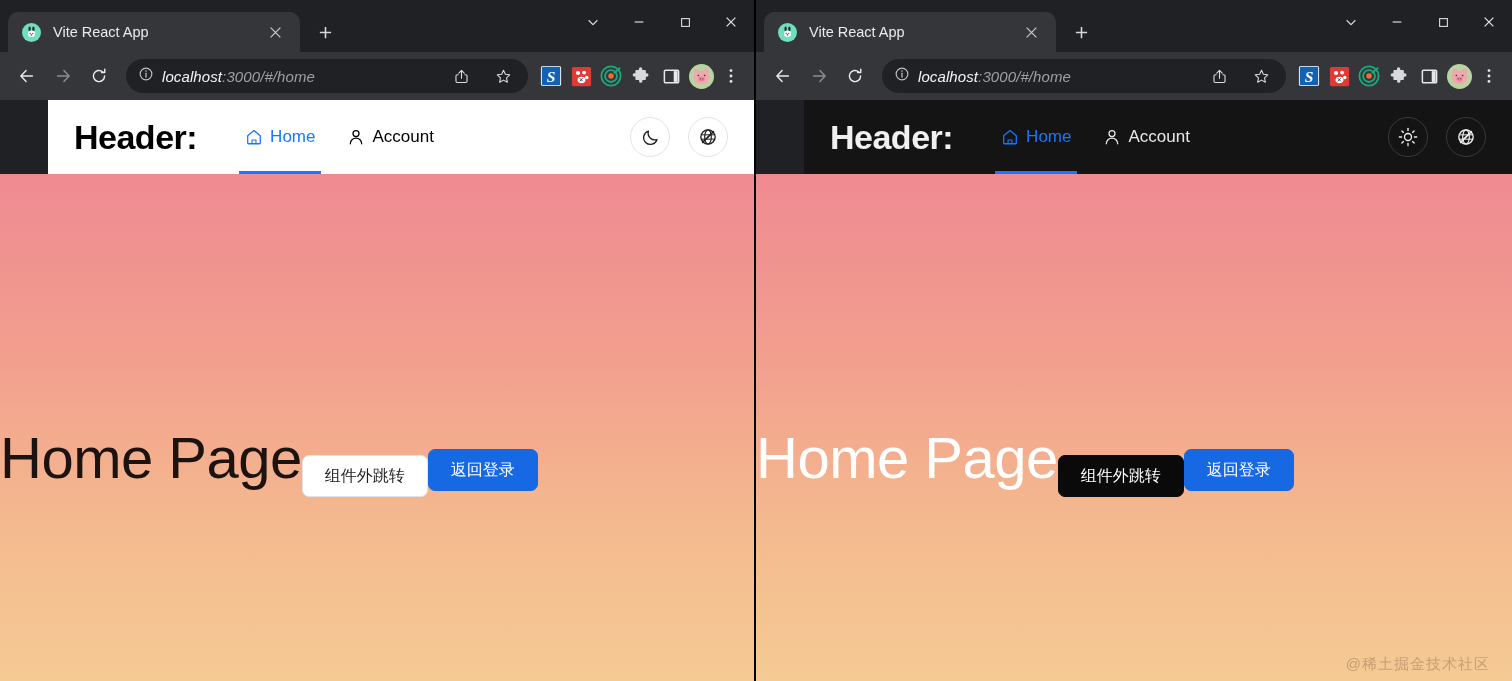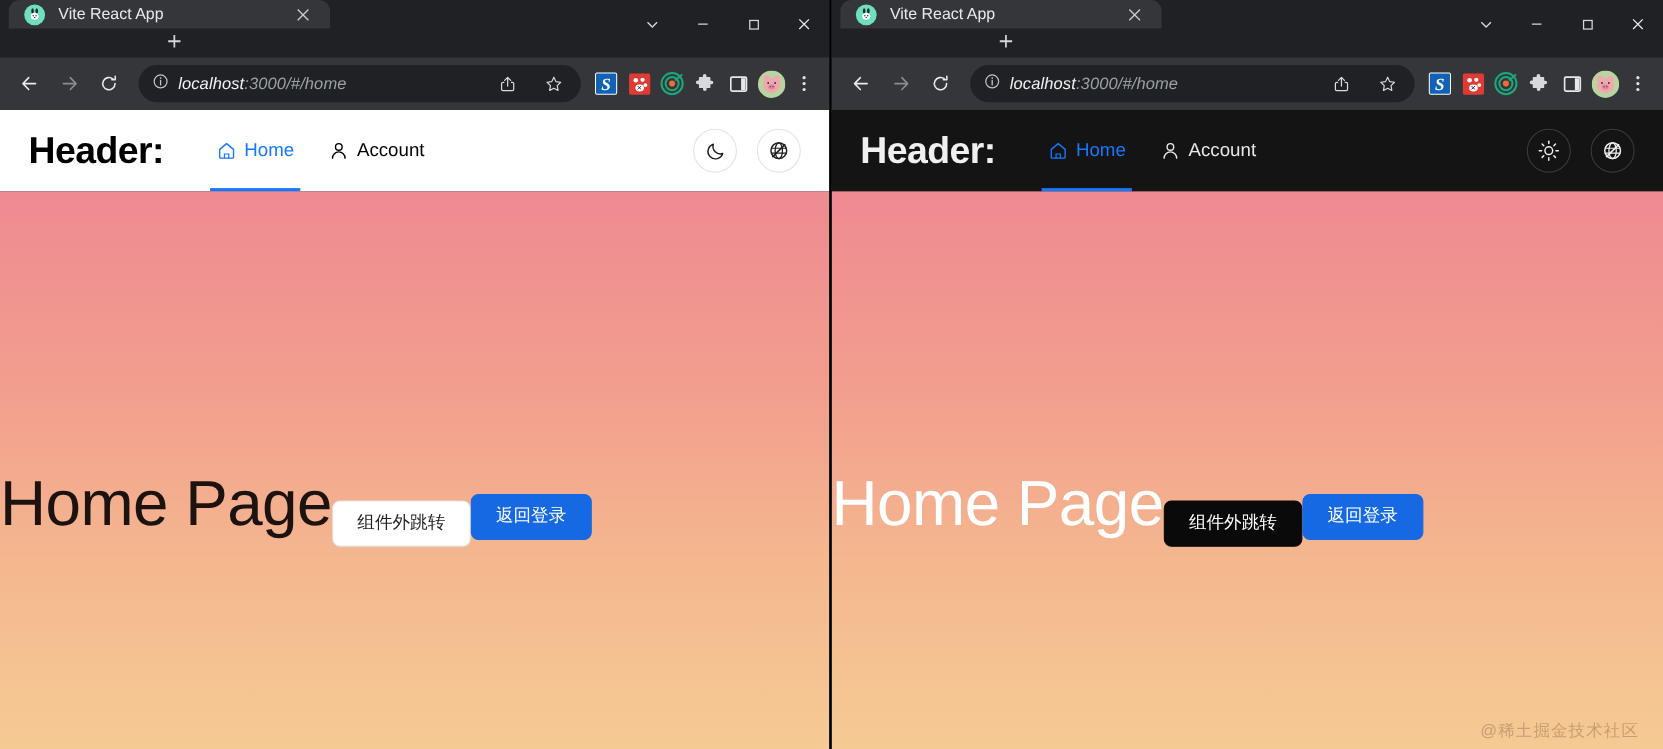--- a/index.html
+++ b/index.html
@@ -14,21 +14,21 @@
   
   .window { position: relative; height: 681px; overflow: hidden; background: #202124; }
   .window.light-win { width: 756px; border-right: 2px solid #000; }
   .window.dark-win  { width: 756px; }
 
   
   .titlebar {
     position: relative; height: 52px; background: #202124;
     display: flex; align-items: flex-end;
   }
-  .tabstrip { display: flex; align-items: center; height: 52px; padding-left: 8px; flex-direction: column; }
+  .tabstrip { display: flex; align-items: flex-end; height: 52px; padding-left: 8px; }
   .tab {
     position: relative; display: flex; align-items: center; gap: 12px;
     height: 40px; width: 292px; padding: 0 14px;
     background: #35363a; border-radius: 10px 10px 0 0;
   }
   .tab-favicon { width: 19px; height: 19px; border-radius: 50%; background: #6fdfc0;
     display: flex; align-items: center; justify-content: center; flex: none; }
   .tab-title {
     flex: 1; color: #e8eaed; font-size: 14.5px; white-space: nowrap;
     overflow: hidden; text-overflow: ellipsis;
@@ -69,20 +69,21 @@
   .ext-icons { display: flex; align-items: center; gap: 4px; }
   .ext { width: 26px; height: 26px; flex: none; display: flex; align-items: center; justify-content: center; }
 
   
   .viewport { height: 581px; overflow: hidden; position: relative; }
 
   
   .app-header {
     height: 74px; display: flex; align-items: center; padding: 0 26px;
     position: relative;
+    margin-left: 48px;
   }
   .light .app-header { background: #ffffff; }
   .dark  .app-header { background: #141414; }
   .brand { font-size: 34px; font-weight: 700; letter-spacing: -.5px; }
   .light .brand { color: #000000; }
   .dark  .brand { color: #f0f0f0; }
 
   .nav { display: flex; align-items: center; height: 100%; margin-left: 32px; }
   .nav-item {
     display: flex; align-items: center; gap: 7px; height: 100%;

